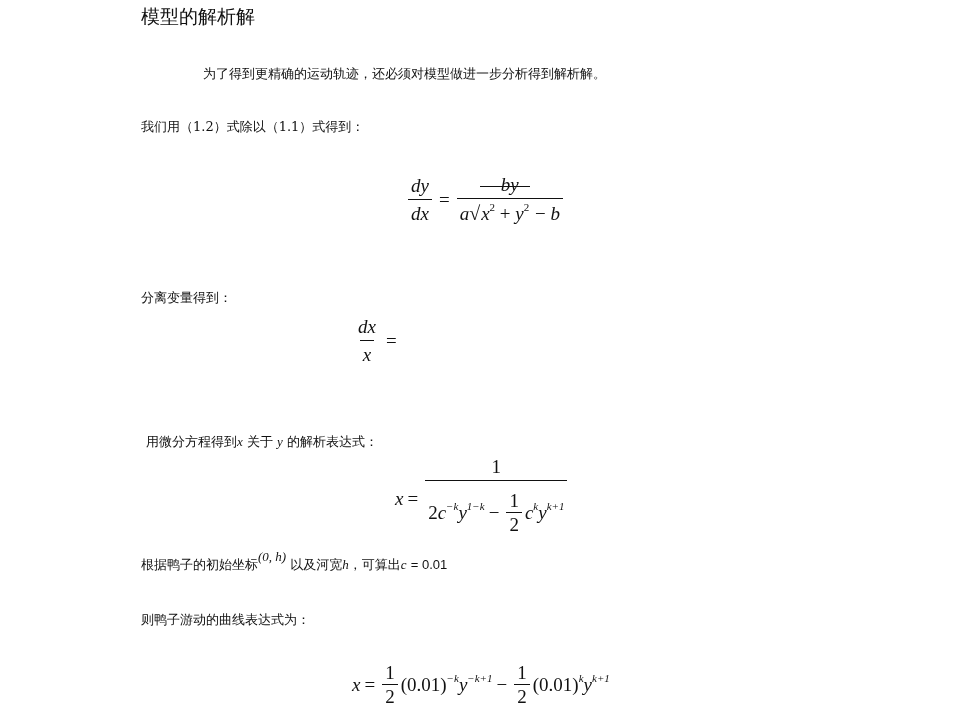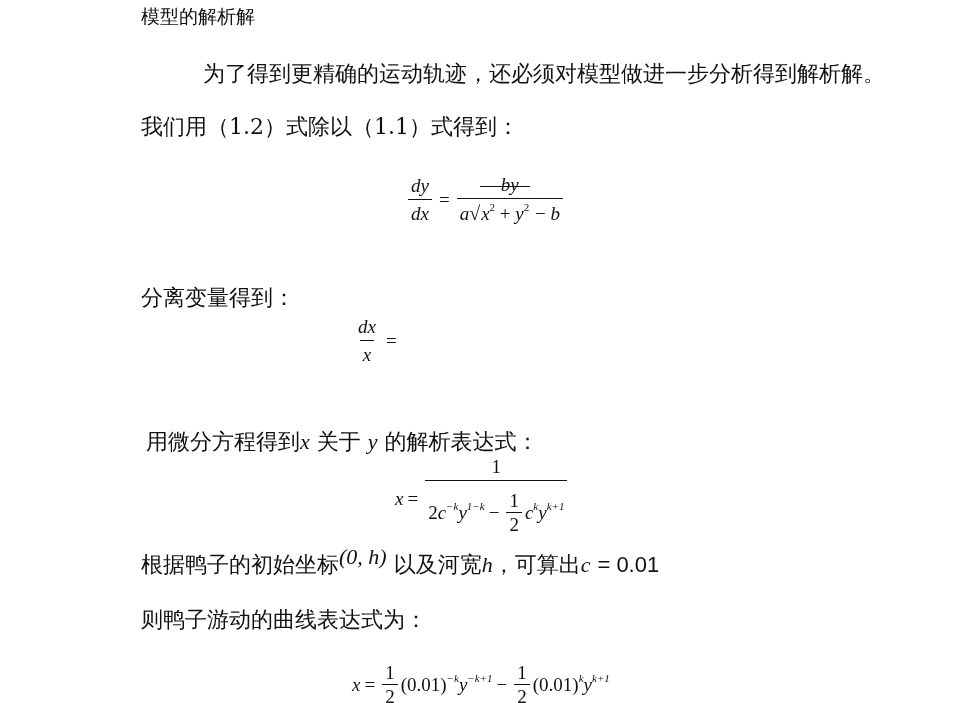--- a/index.html
+++ b/index.html
@@ -1,18 +1,18 @@
 <!DOCTYPE html>
 <html><head>
 <meta charset="utf-8">
 <style>
   html, body { margin:0; padding:0; background:#ffffff; }
   body { width:975px; height:703px; position:relative; overflow:hidden;
          font-family:"DejaVu Serif","Liberation Serif",serif; color:#111; }
-  .txt { position:absolute; font-size:22px; white-space:nowrap; line-height:20px; }
+  .txt { position:absolute; font-size:13px; white-space:nowrap; line-height:20px; }
   .title { font-size:19px; }
   .m { font-family:"Liberation Serif","DejaVu Serif",serif; font-style:italic; }
   .r { font-family:"Liberation Serif","DejaVu Serif",serif; font-style:normal; }
   .sans { font-family:"Liberation Sans","DejaVu Sans",sans-serif; font-style:normal; }
   .eq { position:absolute; font-family:"Liberation Serif","DejaVu Serif",serif; font-size:19px;
         display:flex; align-items:center; white-space:nowrap; }
   .frac { display:inline-flex; flex-direction:column; align-items:center; vertical-align:middle; margin:8px 3px; }
   .frac .num { padding:0 3px 2px 3px; line-height:22px; }
   .frac .den { border-top:1.3px solid #111; padding:3px 3px 0 3px; line-height:22px; }
   .small .num, .small .den { line-height:18px; }

